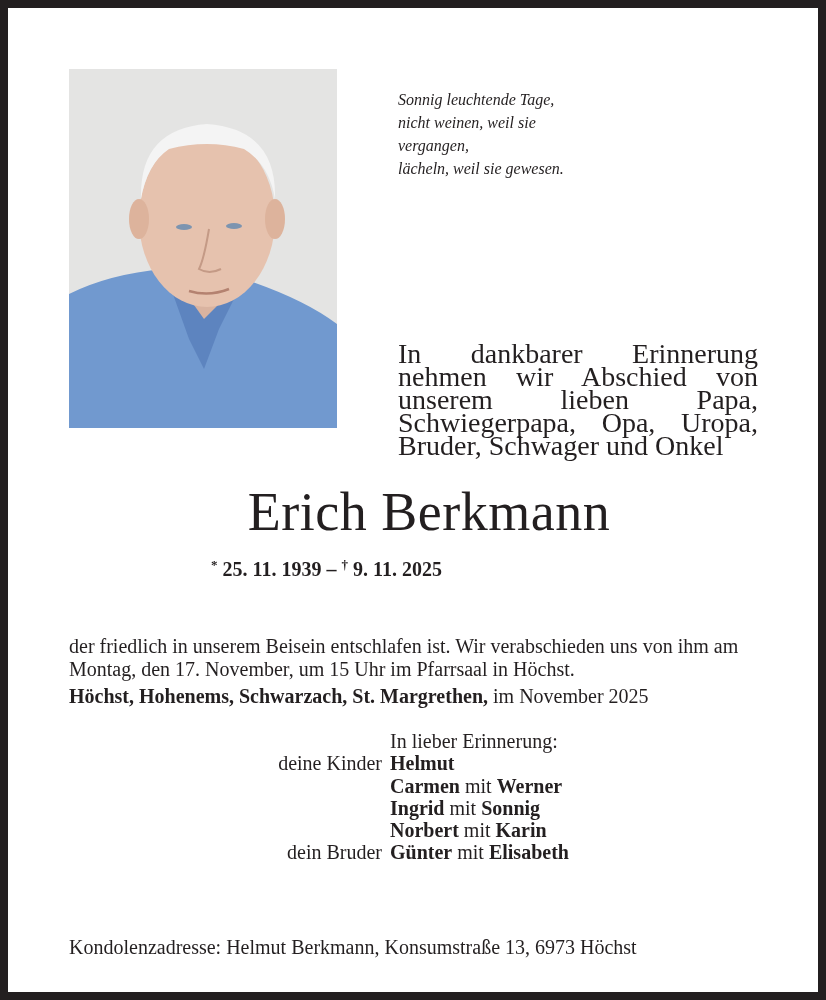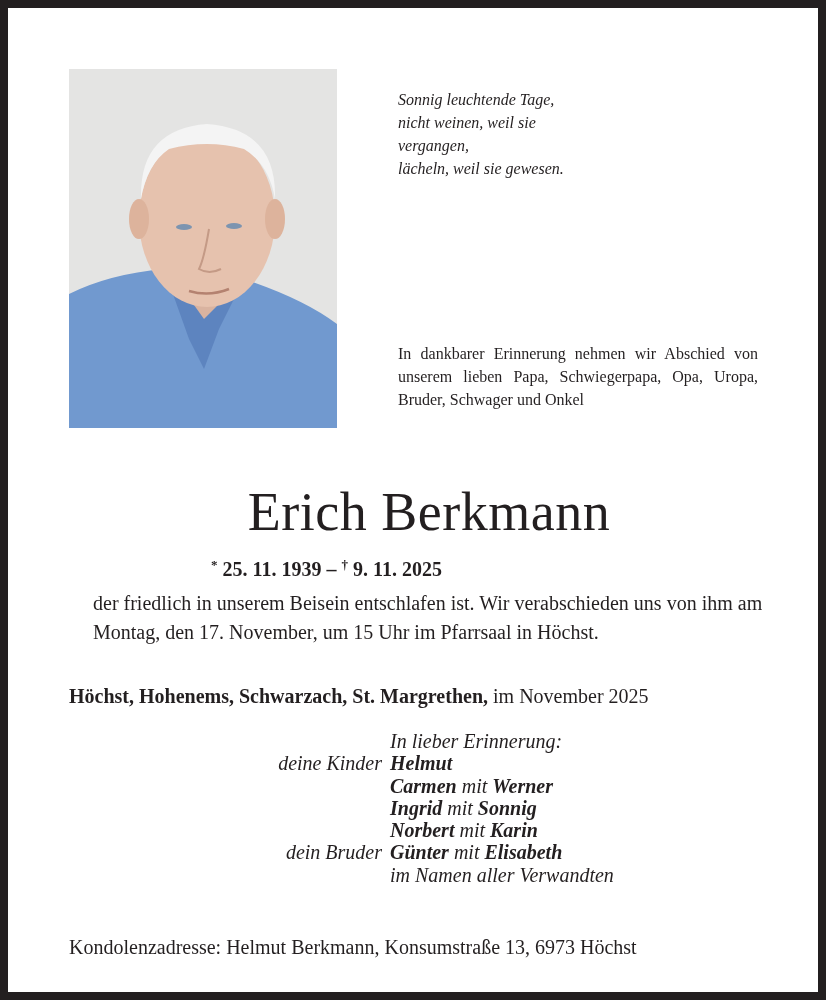--- a/index.html
+++ b/index.html
@@ -30,21 +30,21 @@
       left: 390px; top: 80px;
       font-style: italic;
       font-size: 16px;
       line-height: 23px;
     }
     .quote div { white-space: nowrap; }
     .intro {
       position: absolute;
       left: 390px; top: 334px;
       width: 360px;
-      font-size: 16px;
+      font-size: 28px;
       line-height: 23px;
       text-align: justify;
       text-align-last: left;
     }
     .name {
       position: absolute;
       left: 0; top: 474px;
       width: 826px;
       text-align: center;
       font-size: 54px;
@@ -59,41 +59,39 @@
       width: 653px;
       margin-left: -8px;
       text-align: center;
       font-weight: bold;
       font-size: 20px;
       line-height: 26px;
     }
     .dates sup { font-size: 13px; vertical-align: 7px; }
     .body-text {
       position: absolute;
-      left: 61px; top: 581px;
+      left: 61px; top: 627px;
       width: 690px;
       font-size: 20px;
-      line-height: 29px;
-      margin-left: 24px;
+      line-height: 23px;
     }
     .places {
       position: absolute;
       left: 61px; top: 677px;
       font-size: 20px;
       line-height: 23px;
       white-space: nowrap;
     }
     .places b { font-weight: bold; }
     .mourners {
       position: absolute;
       left: 0; top: 722px;
       width: 654px;
       font-size: 20px;
       line-height: 22.3px;
-      font-style: italic;
     }
     .m-row { display: flex; }
     .m-label {
       width: 382px;
       text-align: right;
       padding-right: 8px;
       box-sizing: border-box;
       white-space: nowrap;
     }
     .m-value { white-space: nowrap; }
@@ -174,21 +172,17 @@
       <div class="m-value"><b>Ingrid</b><span> mit </span><b>Sonnig</b></div>
     </div>
     <div class="m-row">
       <div class="m-label"></div>
       <div class="m-value"><b>Norbert</b><span> mit </span><b>Karin</b></div>
     </div>
     <div class="m-row">
       <div class="m-label">dein Bruder</div>
       <div class="m-value"><b>Günter</b><span> mit </span><b>Elisabeth</b></div>
     </div>
-    <div class="m-row">
-      <div class="m-label"></div>
-      <div class="m-value">im Namen aller Verwandten</div>
-    </div>
   </div>
 
   <div class="address">Kondolenzadresse: Helmut Berkmann, Konsumstraße 13, 6973 Höchst</div>
 
 </div>
 
 </body></html>

